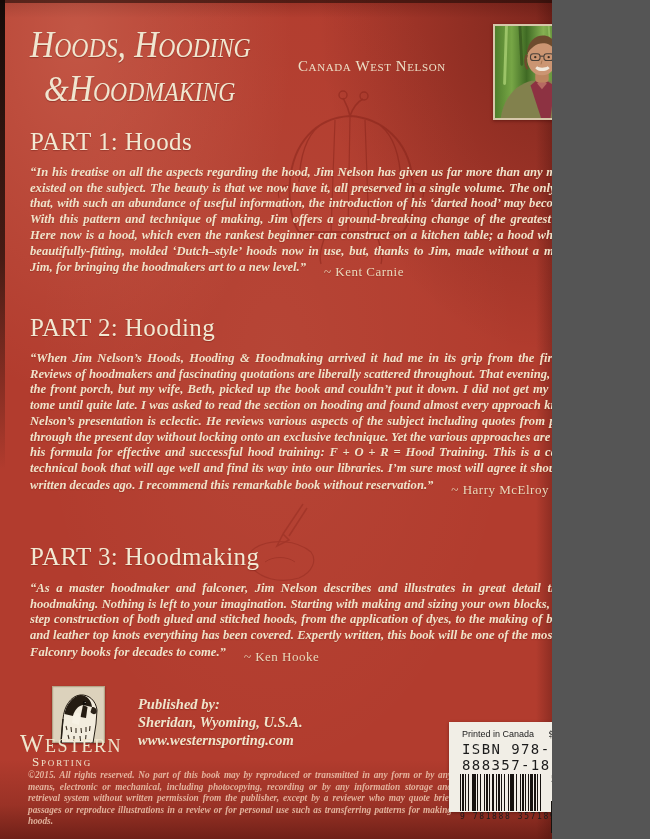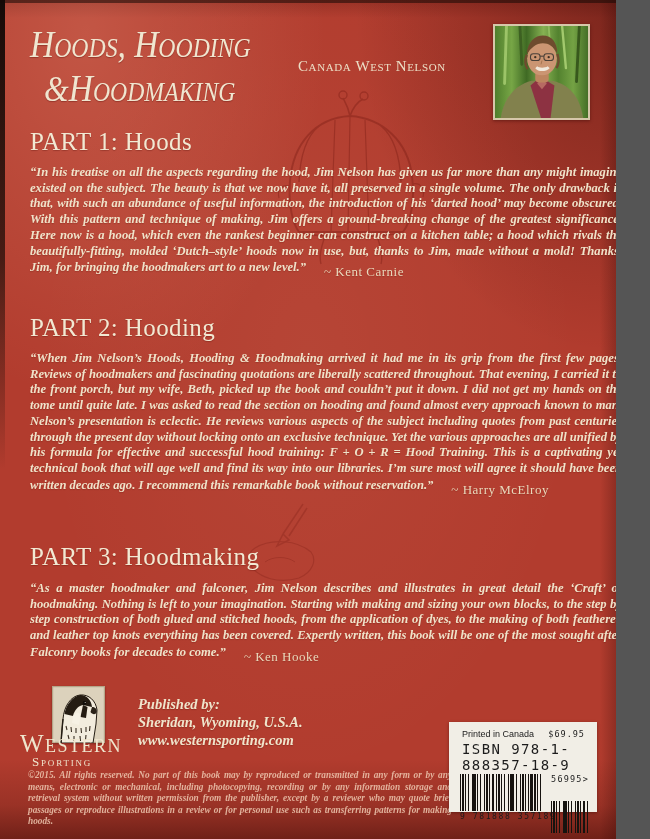--- a/index.html
+++ b/index.html
@@ -1,17 +1,17 @@
 <!DOCTYPE html>
 <html><head>
 <meta charset="utf-8">
 <style>
   html,body{margin:0;padding:0;background:#555;}
   .cover{
-    position:relative; width:616px; height:839px; overflow:hidden;
+    position:relative; width:552px; height:839px; overflow:hidden;
     background-color:#b23c2e;
     background-image:
       radial-gradient(ellipse at 14% 4%, rgba(255,178,150,0.22), transparent 32%),
       radial-gradient(ellipse at 100% 0%, rgba(45,6,4,0.40), transparent 30%),
       radial-gradient(ellipse at 50% 42%, rgba(255,214,180,0.06), transparent 62%),
       linear-gradient(0deg, rgba(46,5,2,0.50) 0, rgba(46,5,2,0.18) 34px, rgba(46,5,2,0) 80px),
       linear-gradient(270deg, rgba(48,8,5,0.28) 0, rgba(48,8,5,0) 16px),
       linear-gradient(180deg, rgba(70,12,8,0.25) 0, rgba(70,12,8,0) 18px);
     font-family:"Liberation Serif", serif;
   }

